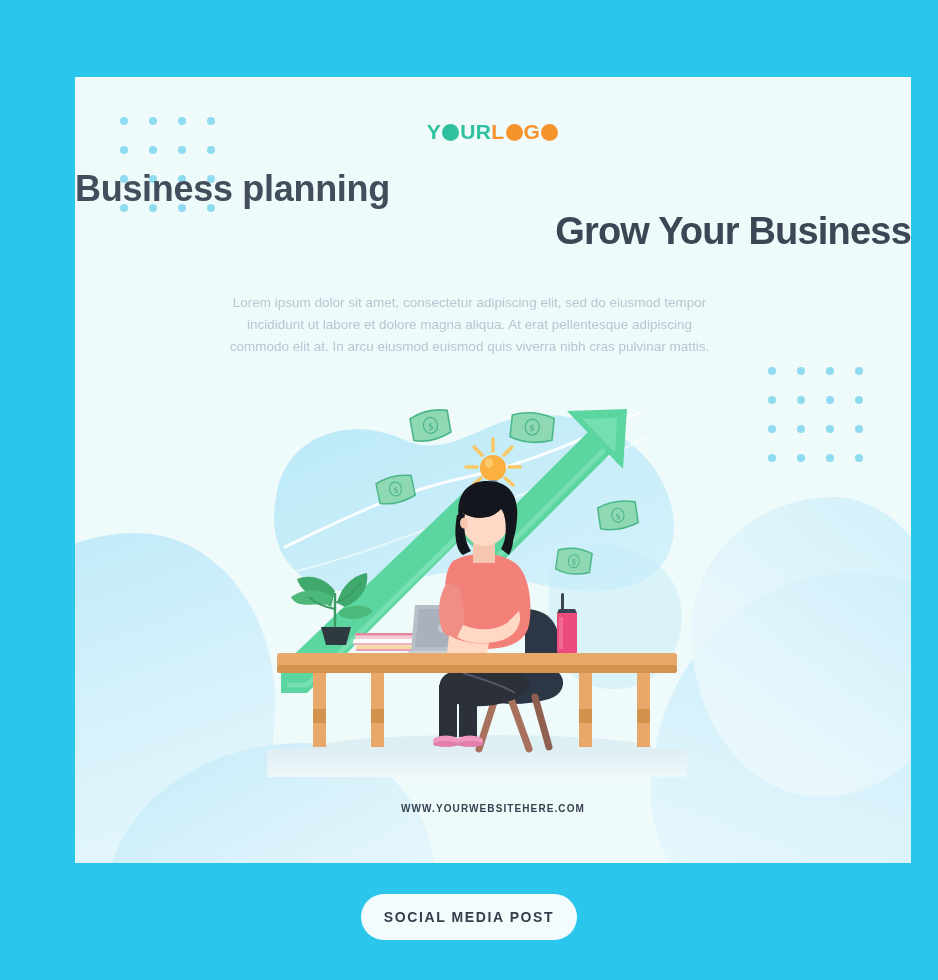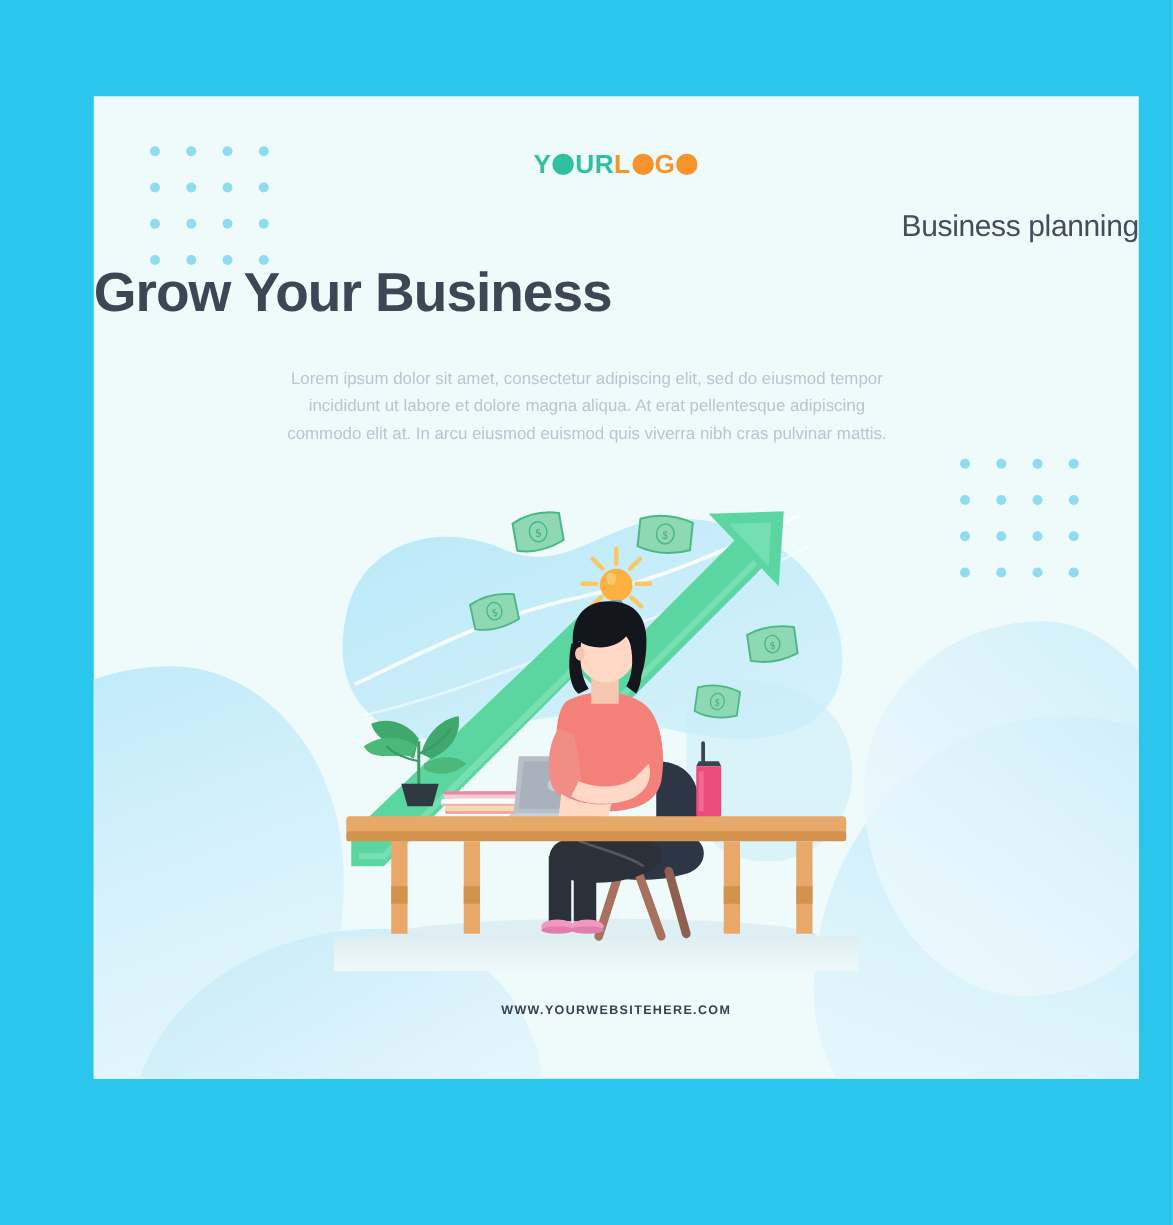--- a/index.html
+++ b/index.html
@@ -72,28 +72,28 @@
   #logo .orangepart { color:#f5942c; }
   #logo .o {
     display:inline-block; width:17px; height:17px; border-radius:50%;
     vertical-align:-2px; margin:0 1px;
   }
   #logo .o.teal   { background:#2fc19f; }
   #logo .o.orange { background:#f5942c; }
 
   #kicker {
     position:absolute; left:0; right:0; top:91px;
-    text-align:right;
-    font-size:24px; font-weight:normal; color:#434d5c;
+    text-align:left;
+    font-size:36px; font-weight:bold; color:#434d5c;
     letter-spacing:-.3px;
   }
   #title {
     position:absolute; left:0; right:0; top:133px;
-    text-align:left;
-    font-size:44px; font-weight:bold; color:#3c4655;
+    text-align:right;
+    font-size:38px; font-weight:bold; color:#3c4655;
     letter-spacing:-.8px;
   }
   #body {
     position:absolute; left:152px; width:485px; top:215px;
     text-align:center;
     font-size:13.5px; line-height:22px;
     color:#b7c7d2;
   }
 
   
@@ -342,14 +342,15 @@
           <rect x="312" y="312" width="13" height="14" fill="#d4924f"></rect>
           <rect x="370" y="276" width="13" height="74" fill="#e7a869"></rect>
           <rect x="370" y="312" width="13" height="14" fill="#d4924f"></rect>
         </g>
       </svg>
     </div>
 
     <div id="url">WWW.YOURWEBSITEHERE.COM</div>
   </div>
 
+  <button id="smp-button">SOCIAL MEDIA POST</button>
 
 </div>
 
 </body></html>

